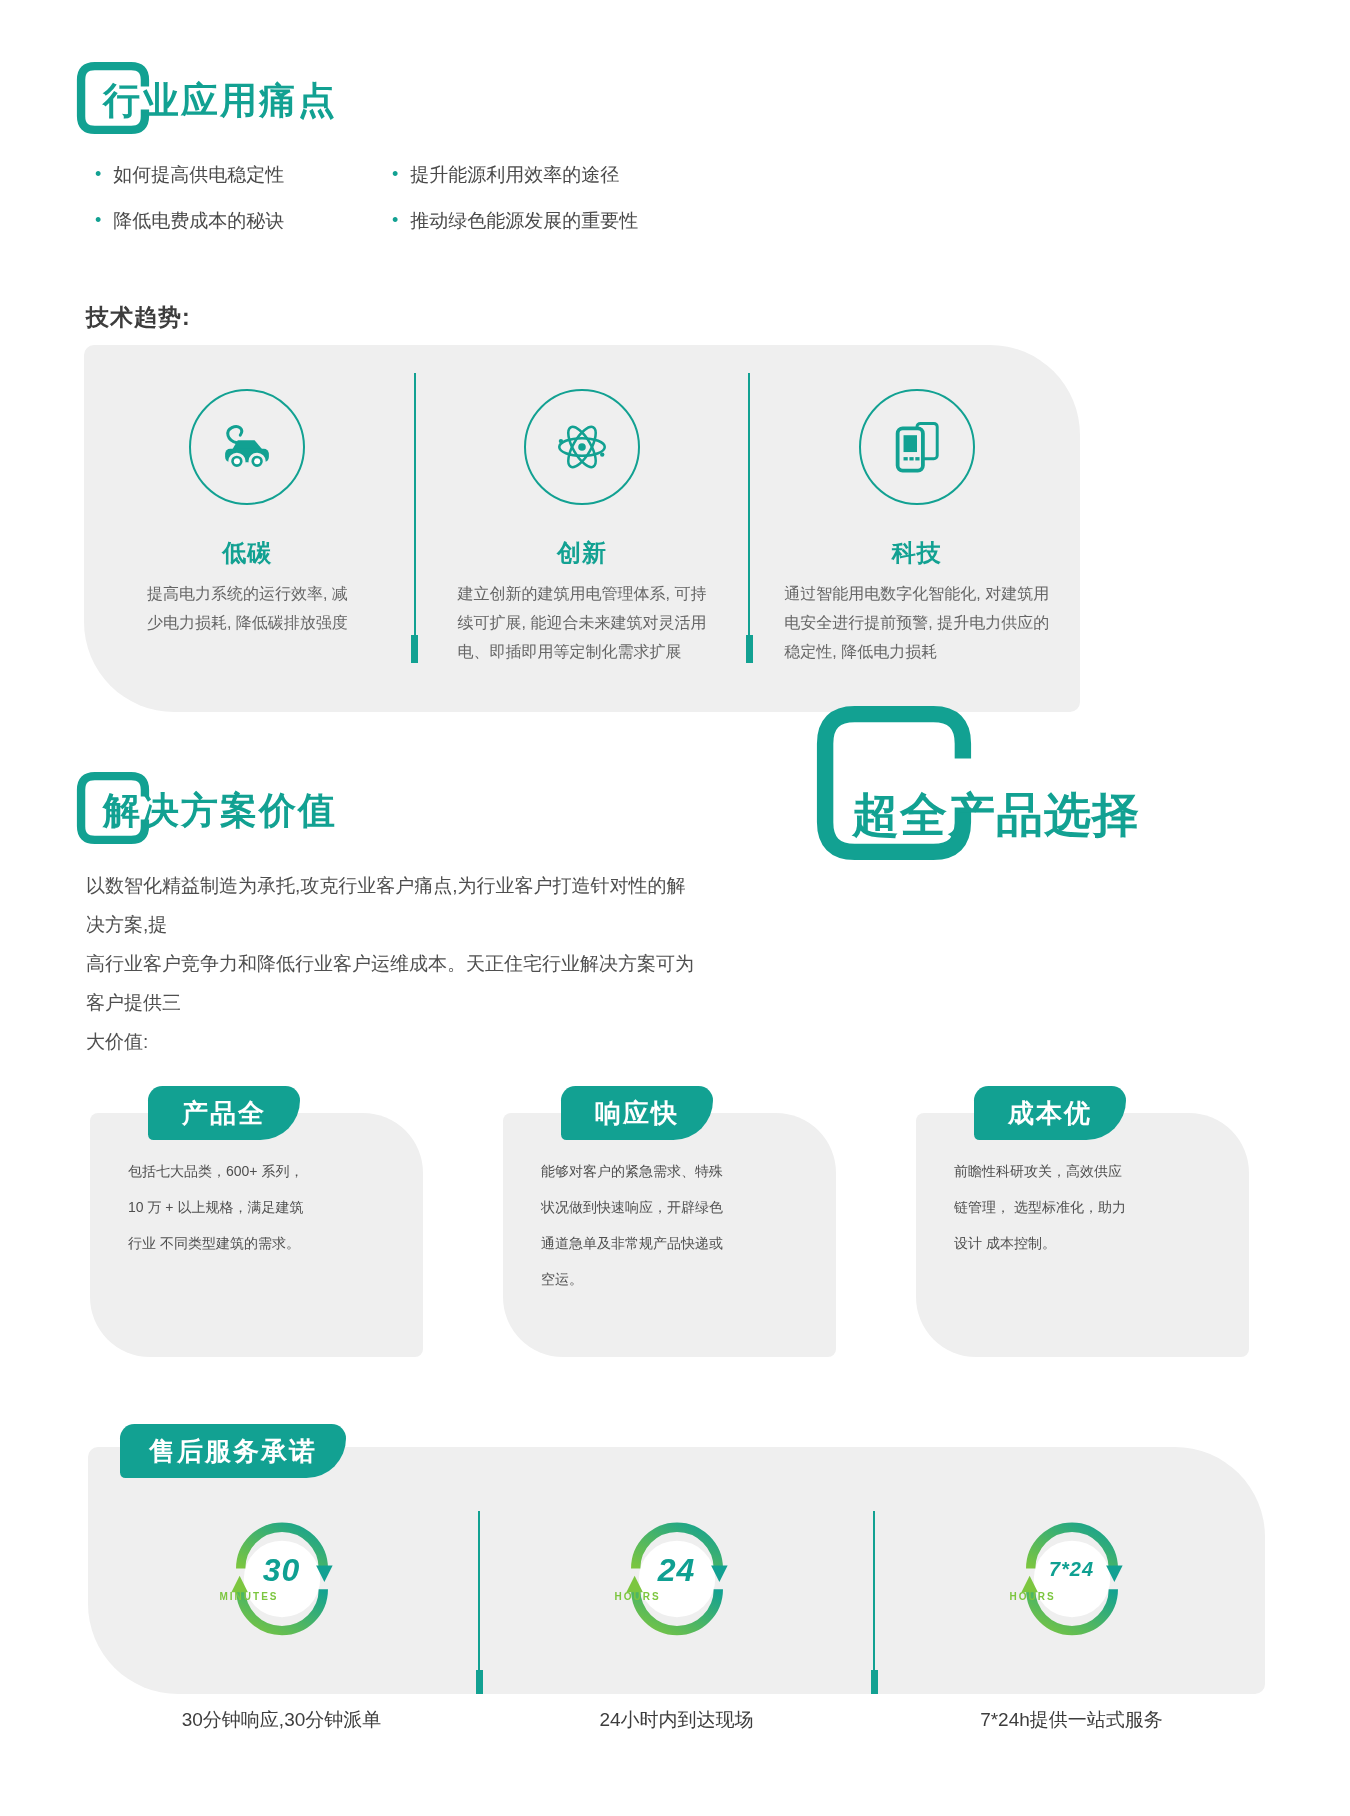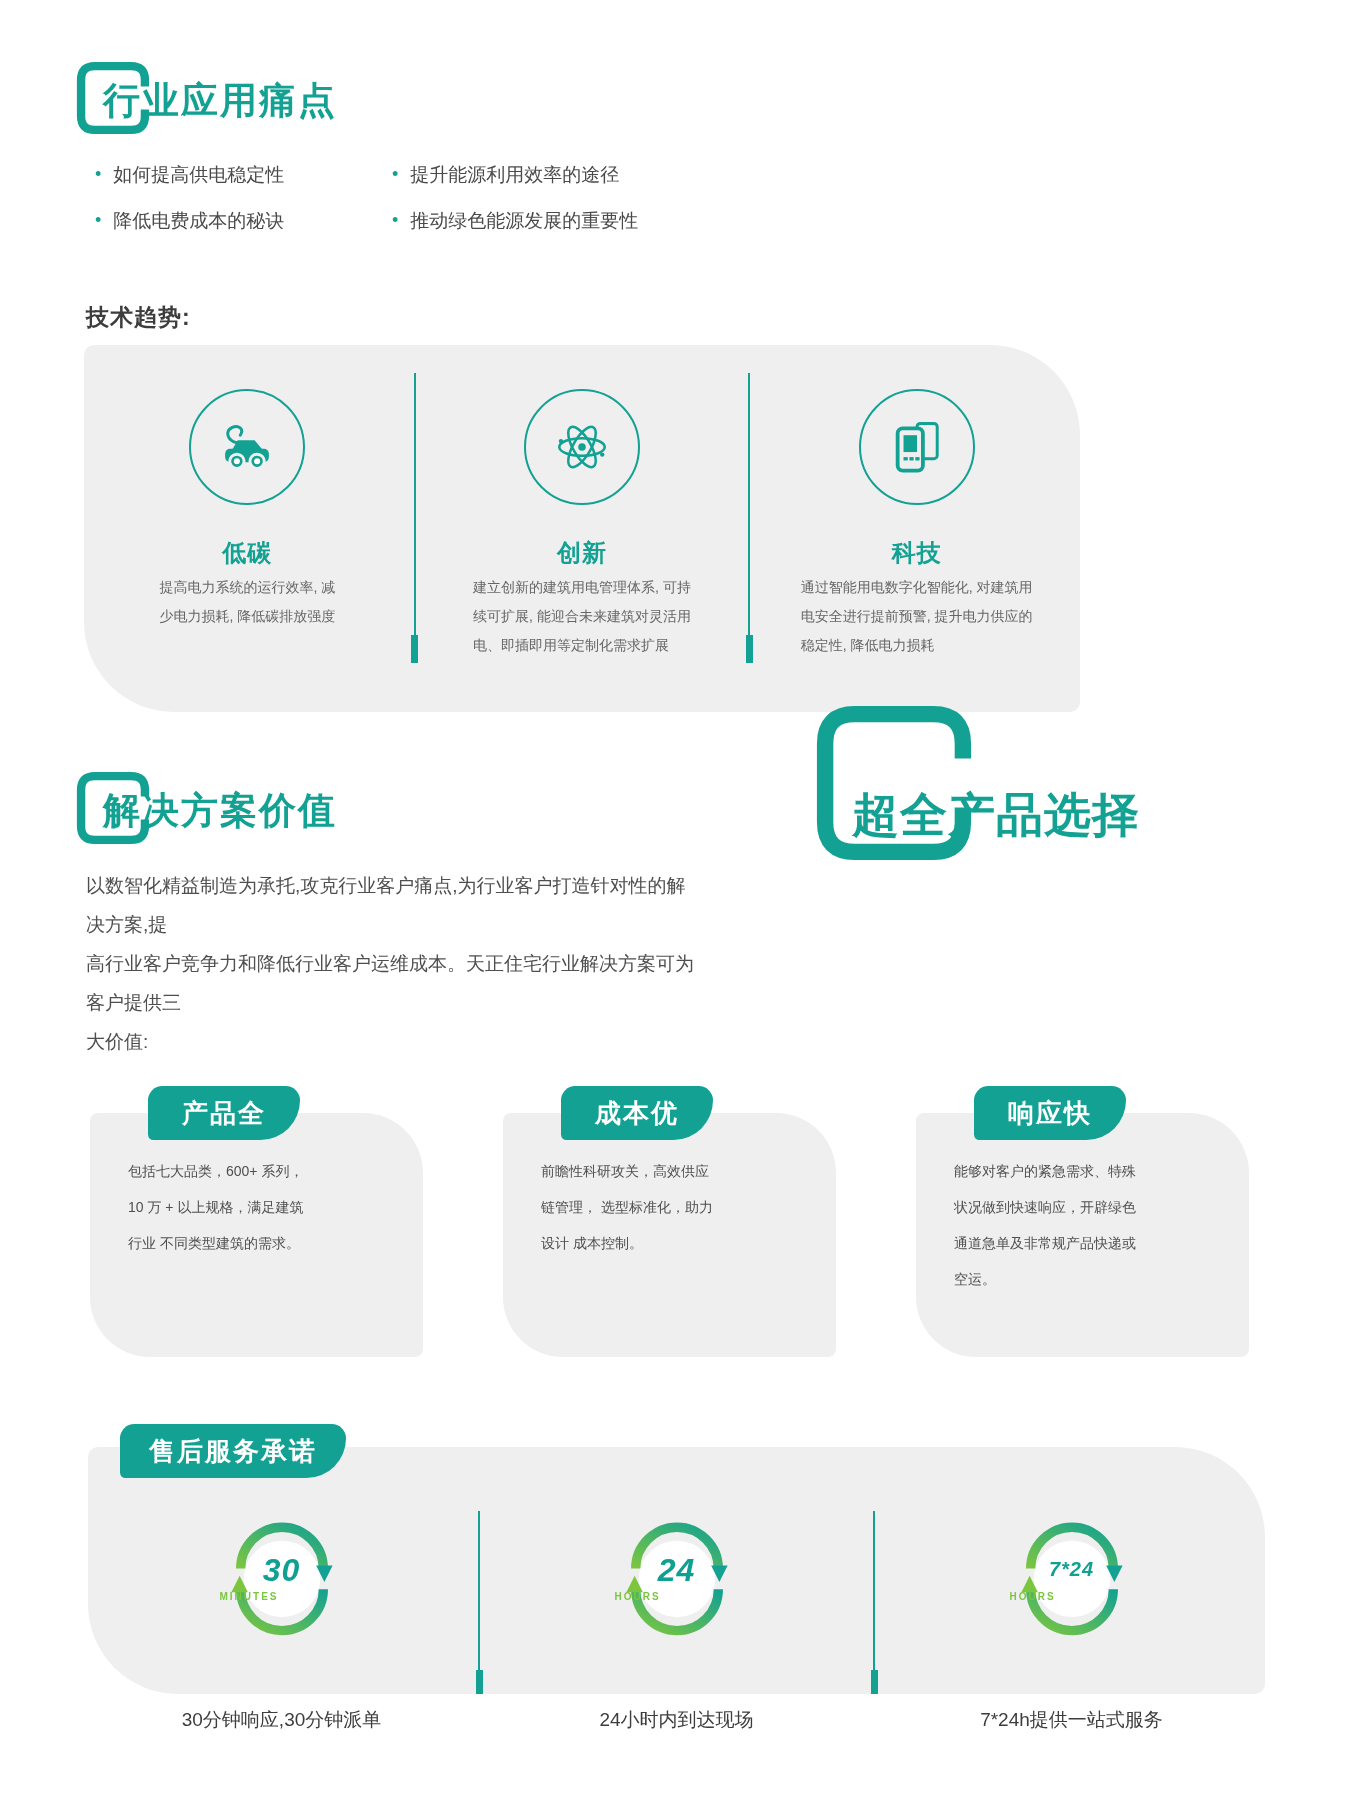--- a/index.html
+++ b/index.html
@@ -39,21 +39,21 @@
     left:84px;top:345px;width:996px;height:367px;background:var(--panel);
     border-radius:10px 90px 10px 90px;display:flex;
   }
   .trend-col{flex:1;display:flex;flex-direction:column;align-items:center;padding-top:44px;}
   .trend-circle{
     width:112px;height:112px;border:2.5px solid var(--accent);border-radius:50%;
     display:flex;align-items:center;justify-content:center;flex-shrink:0;
   }
   .trend-title{margin-top:32px;font-size:24px;font-weight:bold;color:var(--accent);letter-spacing:1px;}
   .trend-desc{
-    margin-top:4px;font-size:14px;line-height:29px;color:#666;
+    margin-top:10px;font-size:16px;line-height:29px;color:#666;
     white-space:pre-line;text-align:left;
   }
   .v-divider{display:flex;flex-direction:column;align-items:center;margin-top:28px;width:8px;}
   .v-divider .line{width:2px;height:262px;background:var(--accent);}
   .v-divider .bar{width:7px;height:28px;background:var(--accent);}
 
   
   #value-para{
     left:86px;top:866px;width:612px;font-size:19px;line-height:39px;color:#4f4f4f;white-space:pre-line;
   }
@@ -231,31 +231,31 @@
   </div>
 
   <div class="abs" id="cards">
     <div class="vcard">
       <div class="vtab">产品全</div>
       <div class="vbody">包括七大品类，600+ 系列，
 10 万 + 以上规格，满足建筑
 行业 不同类型建筑的需求。</div>
     </div>
     <div class="vcard">
-      <div class="vtab">成本优</div>
-      <div class="vbody">前瞻性科研攻关，高效供应
-链管理， 选型标准化，助力
-设计 成本控制。</div>
-    </div>
-    <div class="vcard">
       <div class="vtab">响应快</div>
       <div class="vbody">能够对客户的紧急需求、特殊
 状况做到快速响应，开辟绿色
 通道急单及非常规产品快递或
 空运。</div>
+    </div>
+    <div class="vcard">
+      <div class="vtab">成本优</div>
+      <div class="vbody">前瞻性科研攻关，高效供应
+链管理， 选型标准化，助力
+设计 成本控制。</div>
     </div>
   </div>
 
   <div id="service-tab">售后服务承诺</div>
 
   <div class="abs" id="service-box">
 
     <div class="svc-col">
       <div class="svc-icon">
         <svg width="124" height="124" viewBox="0 0 120 120">

